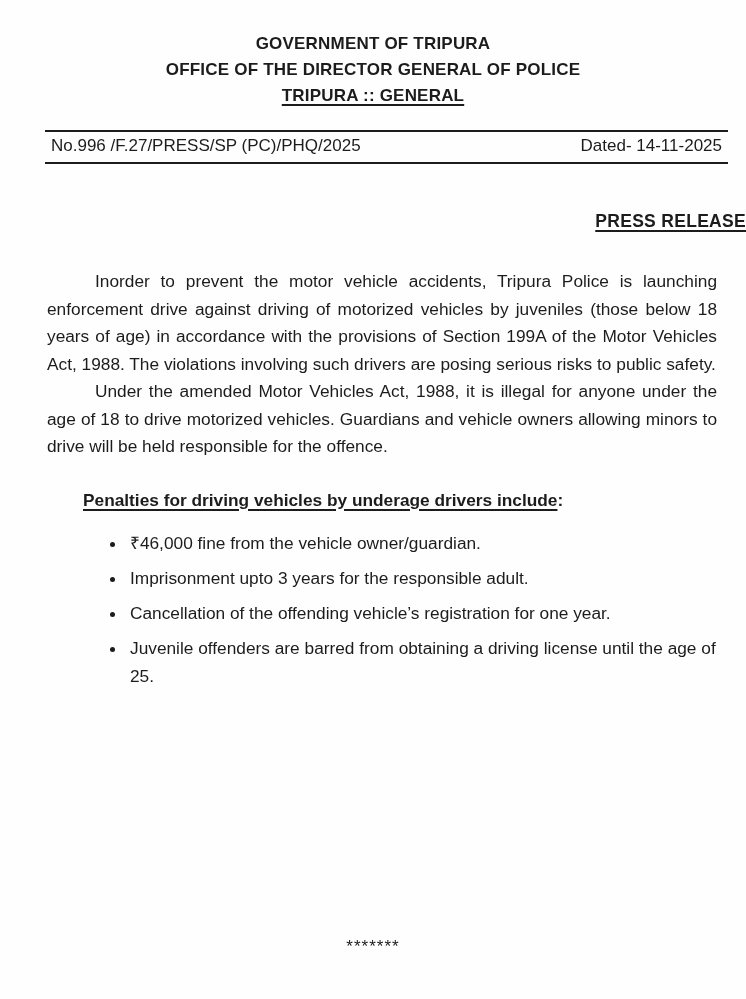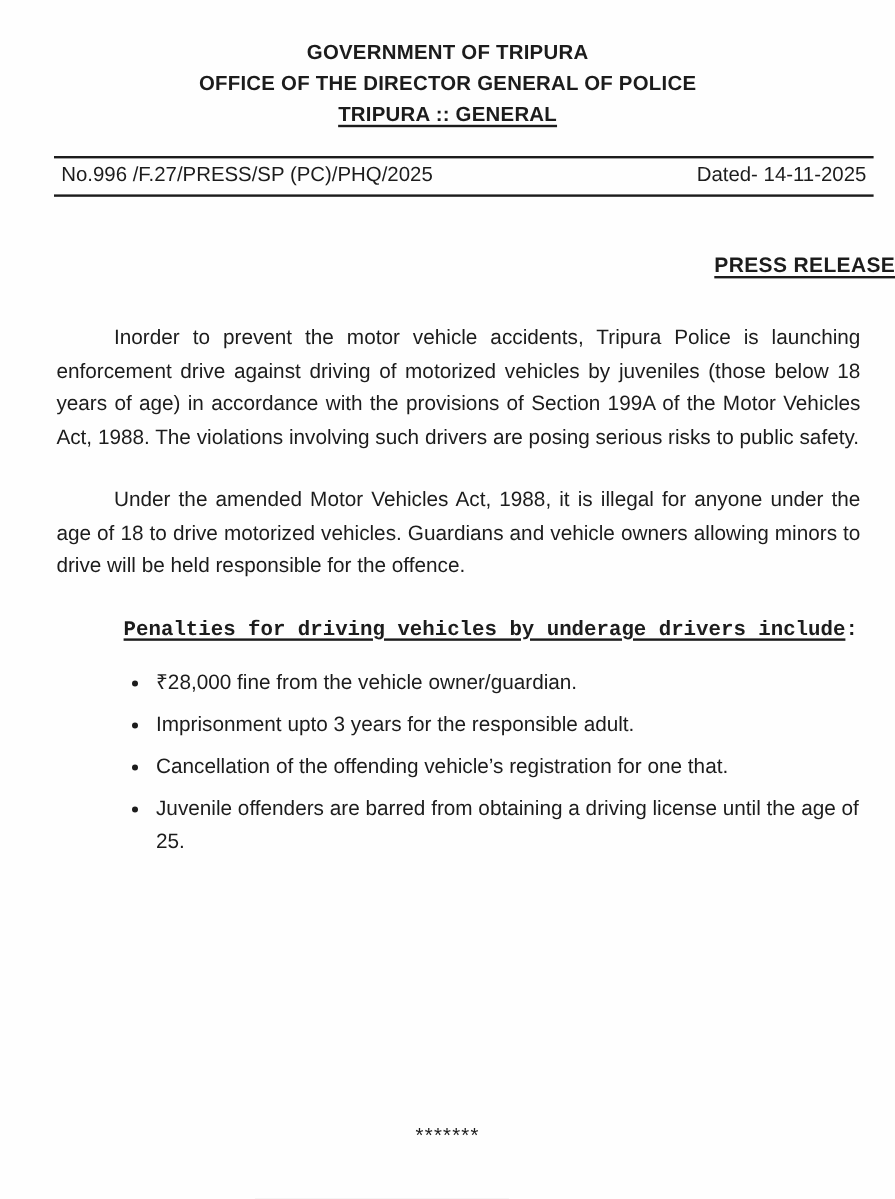--- a/index.html
+++ b/index.html
@@ -58,27 +58,26 @@
     text-align: justify;
     text-indent: 48px;
     margin: 0;
   }
   .para-1 { margin-top: 36px; }
   .section-heading {
     margin-top: 32px;
     font-size: 17.3px;
     font-weight: 700;
   }
-  .para-2 { margin-top: 25px; }
+  .para-2 { }
   .penalties-heading {
     margin-top: 26px;
-    margin-left: 56px;
+    margin-left: 36px;
     font-size: 17.3px;
     font-weight: 700;
-    font-family: Liberation Mono, monospace;
   }
   .bullet-list {
     margin: 16px 0 0 0;
     padding-left: 80px;
     list-style: disc;
   }
   .bullet-list li {
     padding-left: 3px;
     margin-bottom: 7.5px;
     text-align: left;
@@ -120,23 +119,23 @@
     <p class="para para-1">Inorder to prevent the motor vehicle accidents, Tripura Police is launching enforcement drive against driving of motorized vehicles by juveniles (those below 18 years of age) in accordance with the provisions of Section 199A of the Motor Vehicles Act, 1988. The violations involving such drivers are posing serious risks to public safety.</p>
 
 
     <p class="para para-2">Under the amended Motor Vehicles Act, 1988, it is illegal for anyone under the age of 18 to drive motorized vehicles. Guardians and vehicle owners allowing minors to drive will be held responsible for the offence.</p>
 
     <div class="penalties-heading">
       <span class="u">Penalties for driving vehicles  by underage drivers include</span><span>:</span>
     </div>
 
     <ul class="bullet-list">
-      <li>₹28,000 fine from the vehicle owner/guardian.</li>
+      <li>₹46,000 fine from the vehicle owner/guardian.</li>
       <li>Imprisonment upto 3 years for the responsible adult.</li>
-      <li>Cancellation of the offending vehicle’s registration for one that.</li>
+      <li>Cancellation of the offending vehicle’s registration for one year.</li>
       <li>Juvenile offenders are barred from obtaining a driving license until the age of 25.</li>
     </ul>
 
 
   </div>
 
   <div class="end-mark">*******</div>
 
 </div>
 

